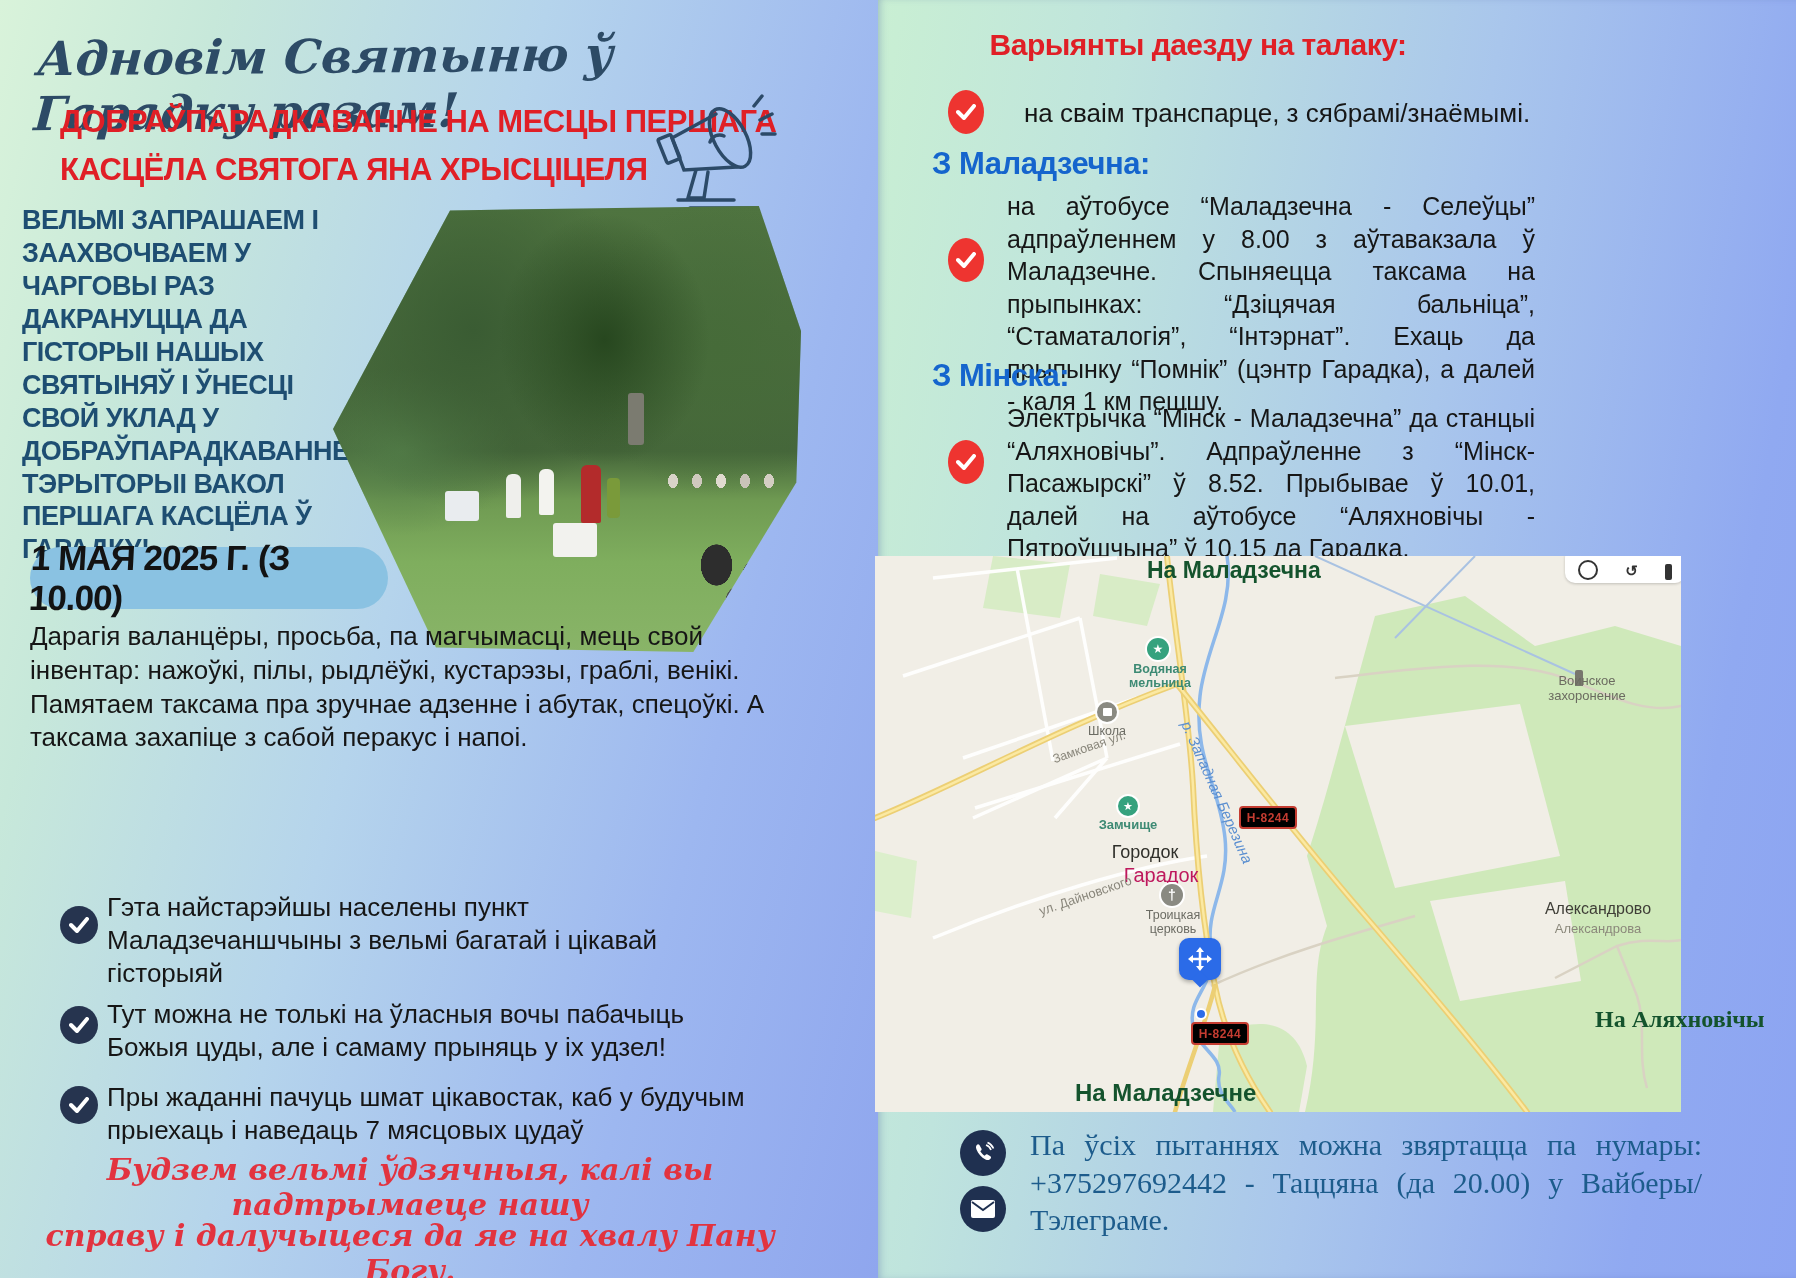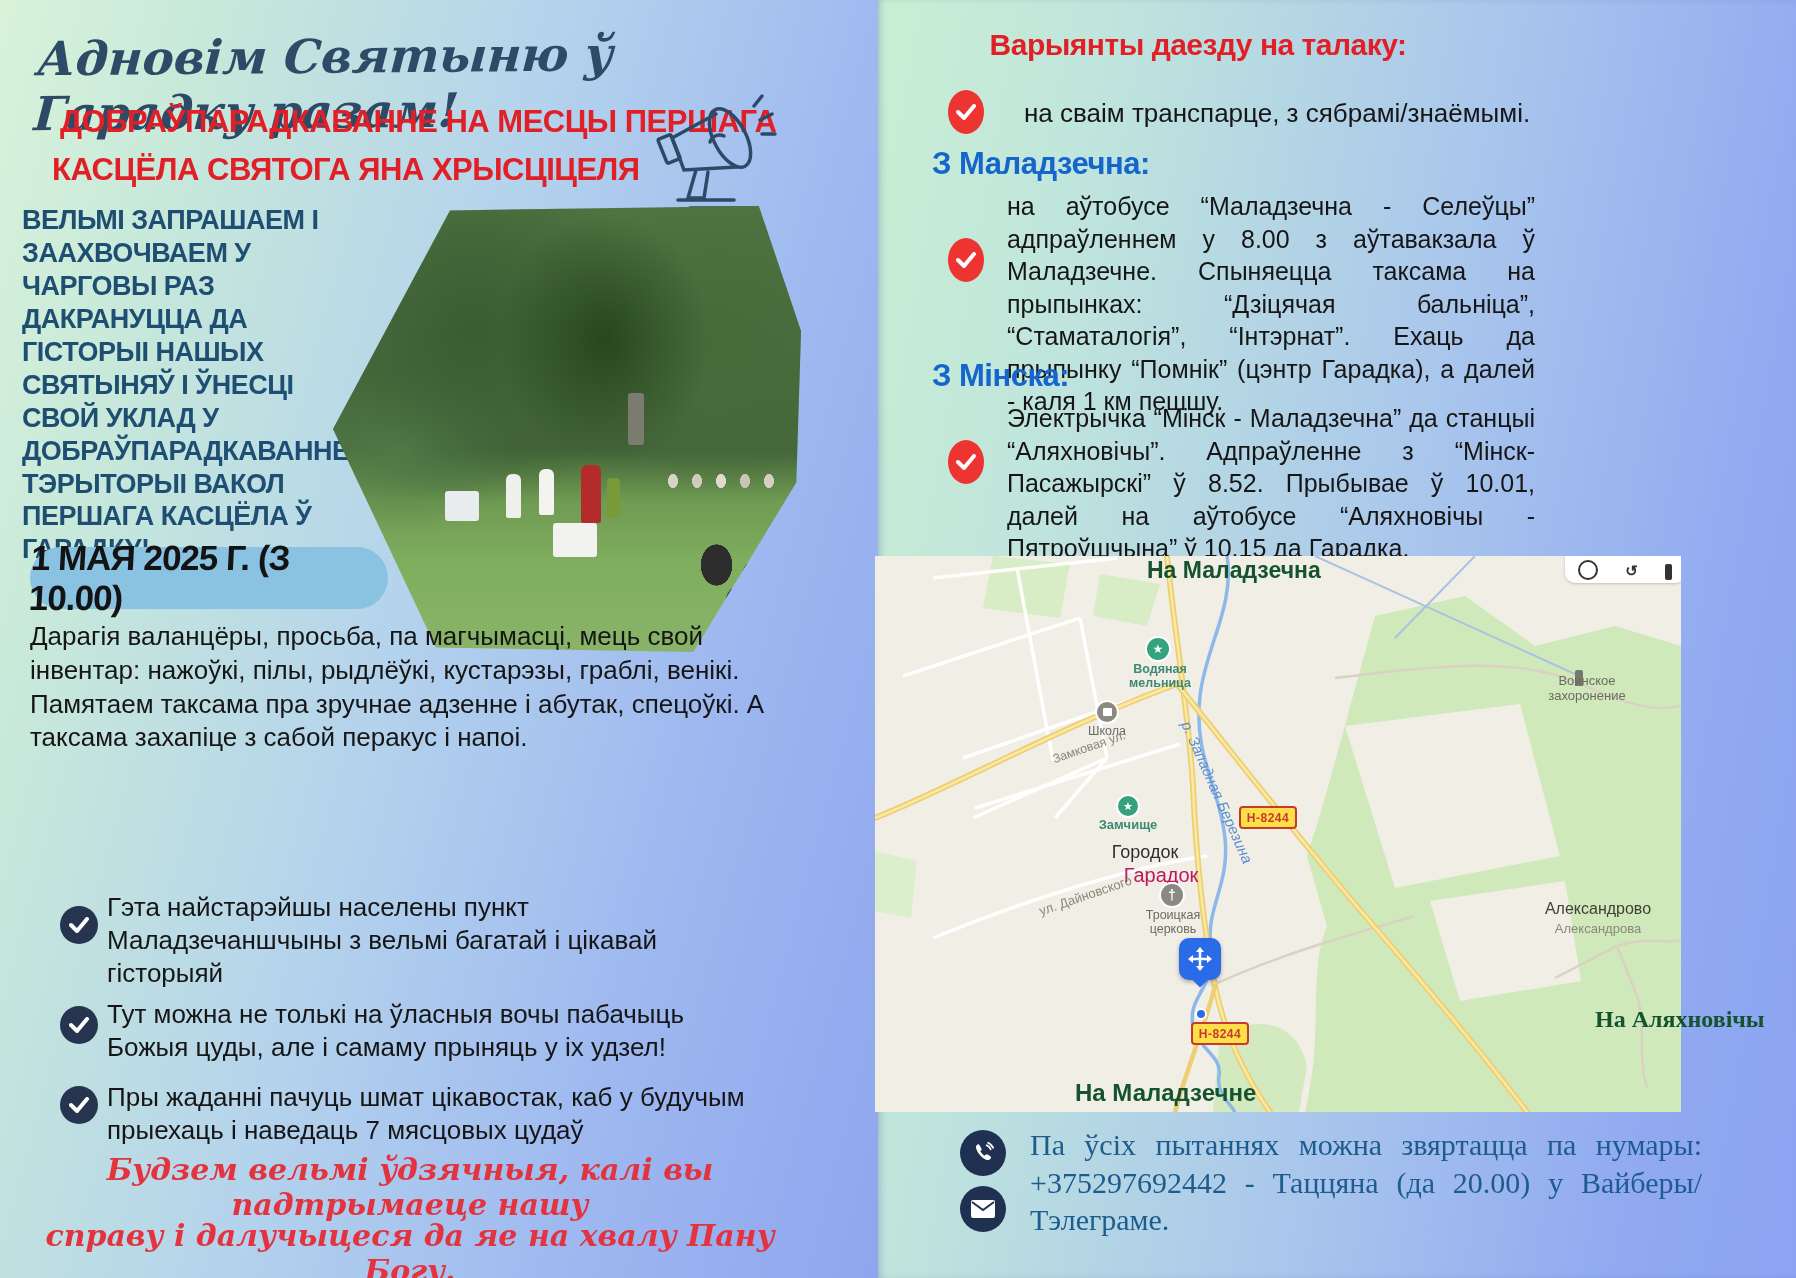--- a/index.html
+++ b/index.html
@@ -16,40 +16,40 @@
   .red-cond{font-weight:800;color:#e01f26;letter-spacing:-0.5px;}
   .blue-head{font-weight:800;color:#1565cd;letter-spacing:-0.5px;}
   .check{border-radius:50%;display:flex;align-items:center;justify-content:center;}
   .check svg{display:block;}
   .para{color:#161616;}
   .just{text-align:justify;}
   .maplabel{position:absolute;line-height:1.12;text-align:center;}
   .redlbl{color:#14532d;font-weight:600;white-space:nowrap;}
   .poi{position:absolute;border-radius:50%;display:flex;align-items:center;justify-content:center;
        box-shadow:0 0 0 2px #ffffff;}
-  .badge{position:absolute;background:#fde047;border:2px solid #c43c31;border-radius:4px;
+  .badge{position:absolute;background:#000000;border:2px solid #c43c31;border-radius:4px;
        color:#c43c31;font-weight:700;font-size:12px;display:flex;align-items:center;
        justify-content:center;letter-spacing:.5px;}
   .street{position:absolute;color:#8a877c;white-space:nowrap;}
   #map{left:875px;top:556px;width:806px;height:556px;background:#f1eee6;overflow:hidden;}
   .contact-text{font-family:"Liberation Serif",serif;color:#1d5c8c;}
   .closing{font-family:"DejaVu Serif",serif;font-style:italic;color:#e2333f;font-weight:600;}
 </style>
 </head>
 <body>
 
 <div id="page">
 
   <div class="abs page-left"></div>
   <div class="abs page-right"></div>
 
   <div class="abs script-title" style="left:36px;top:28px;width:760px;font-size:47px;">Адновім Святыню ў Гарадку разам!</div>
 
   <div class="abs red-cond" style="left:60px;top:104px;font-size:31px;">ДОБРАЎПАРАДКАВАННЕ НА МЕСЦЫ ПЕРШАГА</div>
-  <div class="abs red-cond" style="left:52px;top:152px;font-size:31px;">КАСЦЁЛА СВЯТОГА ЯНА ХРЫСЦІЦЕЛЯ</div>
+  <div class="abs red-cond" style="left:60px;top:152px;font-size:31px;">КАСЦЁЛА СВЯТОГА ЯНА ХРЫСЦІЦЕЛЯ</div>
 
   <div class="abs" style="left:638px;top:86px;">
     <svg width="140" height="125" viewBox="0 0 140 125" fill="none" stroke="#2c4a68" stroke-width="3.5" stroke-linecap="round">
       <ellipse cx="92" cy="52" rx="16" ry="32" transform="rotate(-28 92 52)"></ellipse>
       <path d="M78 28 L34 52 L46 84 L99 81"></path>
       <rect x="24" y="50" width="14" height="26" rx="2" transform="rotate(-22 31 63)"></rect>
       <path d="M58 84 L50 112 L66 112 L70 86"></path>
       <path d="M116 20 L124 10 M122 34 L134 28 M124 48 L137 48"></path>
       <path d="M40 114 L96 114 M52 122 L118 122"></path>
       <path d="M72 56 a10 10 0 0 1 14 -6"></path>

